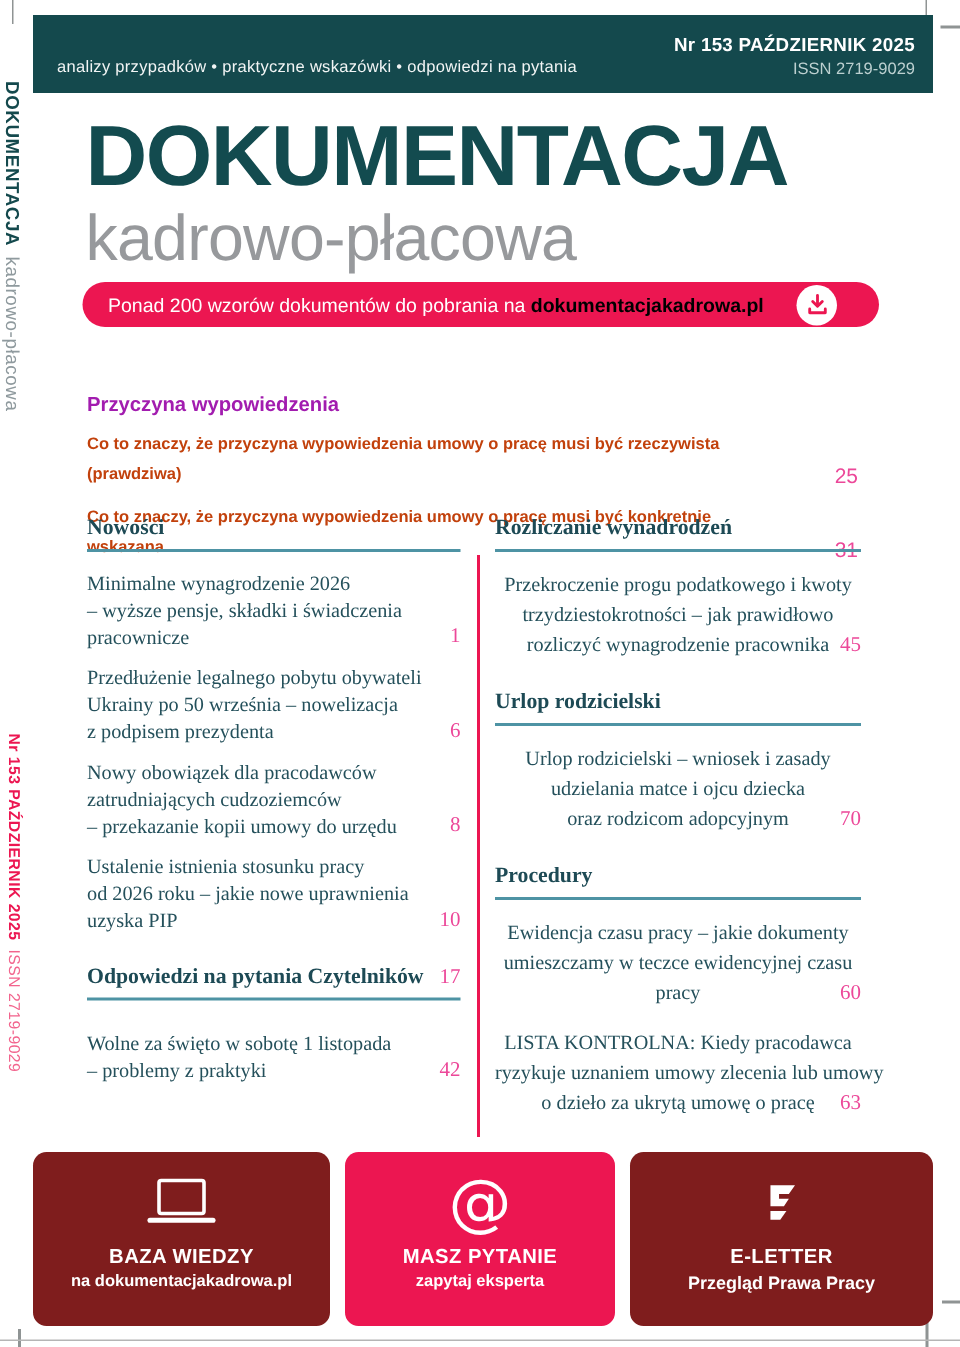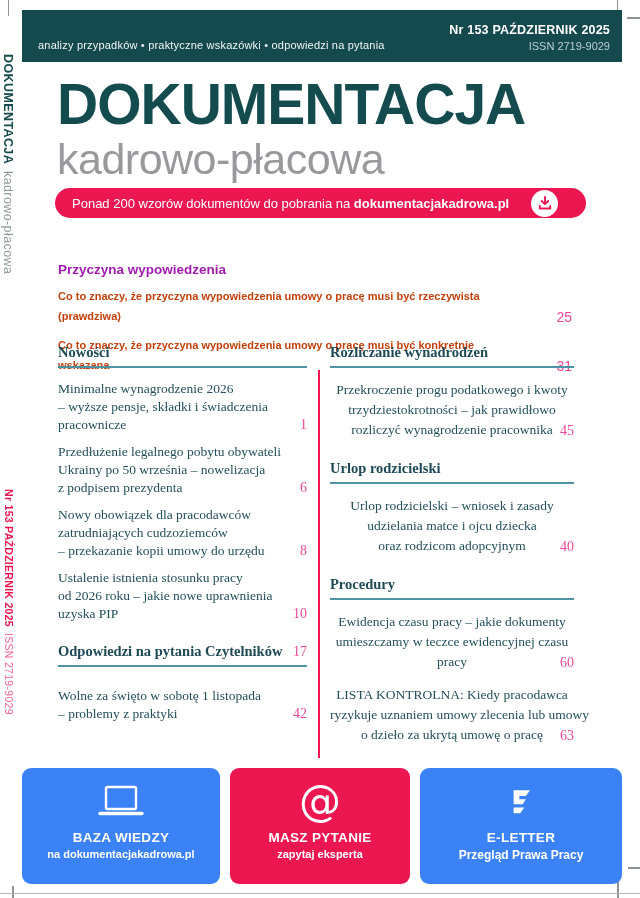--- a/index.html
+++ b/index.html
@@ -40,21 +40,21 @@
   .masthead-title { color:#134b4f; font-size:57px; font-weight:bold; letter-spacing:-1px; }
   .masthead-sub { color:#97999c; font-size:43px; font-weight:normal; margin-top:5px; letter-spacing:-.5px; }
 
   
   .banner {
     position:absolute; left:55px; top:188px; width:531px; height:30px;
     background:#ec1651; border-radius:15px; display:flex; align-items:center;
     justify-content:space-between; padding:0 28px 0 17px; text-decoration:none; cursor:pointer;
   }
   .banner-text { color:#ffffff; font-size:13px; white-space:nowrap; }
-  .banner-link { color:#ffffff; font-size:13px; font-weight:bold; }
+  .banner-link { color:#000000; font-size:13px; font-weight:bold; }
   .dl-circle { width:27px; height:27px; border-radius:50%; background:#ffffff;
     display:flex; align-items:center; justify-content:center; flex:0 0 auto; }
 
   
   .toc-heading { position:absolute; left:58px; top:237px; color:#ec1651; font-size:17px; font-weight:bold; }
 
   .featured { position:absolute; left:58px; top:262px; width:514px; }
   .featured-sec { color:#a21caf; font-weight:bold; font-size:13.5px; margin-bottom:9px; }
   .toc-row { position:relative; margin-bottom:9px; }
   .toc-title { display:block; white-space:pre; line-height:20px; }
@@ -78,21 +78,21 @@
   .col-right .toc-title { line-height:20px;text-align:center; }
   .col-left  .toc-row { margin-bottom:9px; }
   .col-right .toc-row { margin-bottom:13px; }
 
   
   .cards { position:absolute; left:22px; top:768px; width:600px; height:116px; display:flex; }
   .card {
     height:116px; border-radius:9px; display:flex; flex-direction:column; align-items:center;
     padding-top:13px; color:#ffffff; cursor:pointer;
   }
-  .card-teal { background:#3b82f6; }
+  .card-teal { background:#7f1d1d; }
   .card-pink { background:#ec1651; }
   .card-1 { width:198px; margin-right:10px; }
   .card-2 { width:180px; margin-right:10px; }
   .card-3 { width:202px; }
   .card-icon { height:42px; display:flex; align-items:center; justify-content:center; }
   .at-glyph { font-family:"DejaVu Sans", sans-serif; font-size:42px; font-weight:normal; line-height:40px; }
   .card-title { font-size:13.5px; font-weight:bold; letter-spacing:.3px; margin-top:7px; }
   .card-sub { font-size:11px; font-weight:bold; margin-top:3px; }
   .card-3 .card-sub { font-size:12px; }
 
@@ -220,21 +220,21 @@
     </section>
 
     <section class="section">
       <div class="sec-head">
         <span class="sec-title">Urlop rodzicielski</span>
       </div>
       <div class="toc-row">
         <span class="toc-title">Urlop rodzicielski – wniosek i zasady
 udzielania matce i ojcu dziecka
 oraz rodzicom adopcyjnym</span>
-        <span class="toc-page">40</span>
+        <span class="toc-page">70</span>
       </div>
     </section>
 
     <section class="section">
       <div class="sec-head">
         <span class="sec-title">Procedury</span>
       </div>
       <div class="toc-row">
         <span class="toc-title">Ewidencja czasu pracy – jakie dokumenty
 umieszczamy w teczce ewidencyjnej czasu

